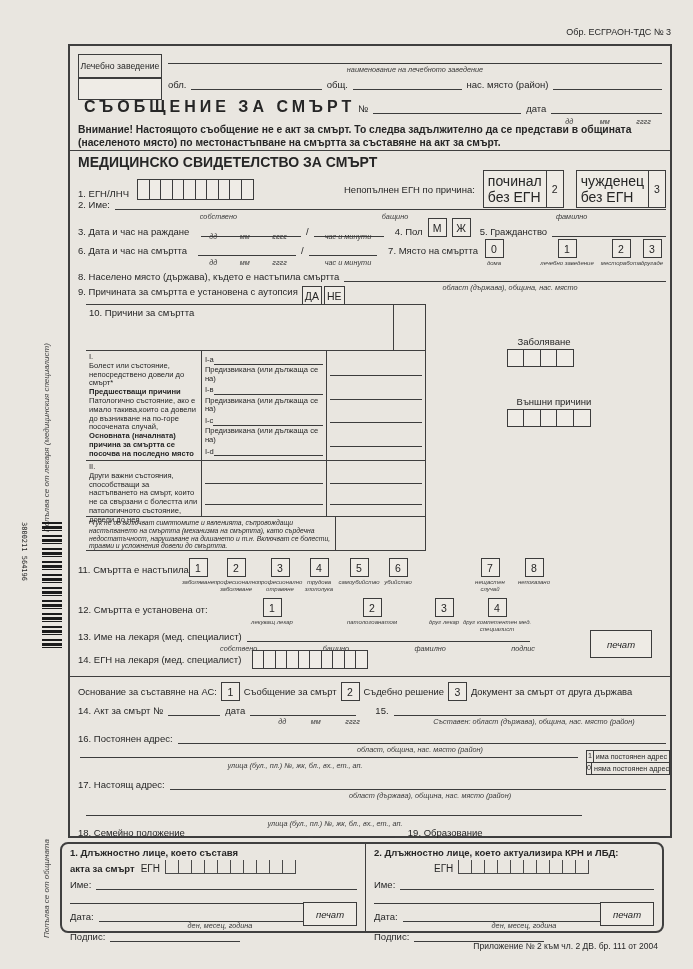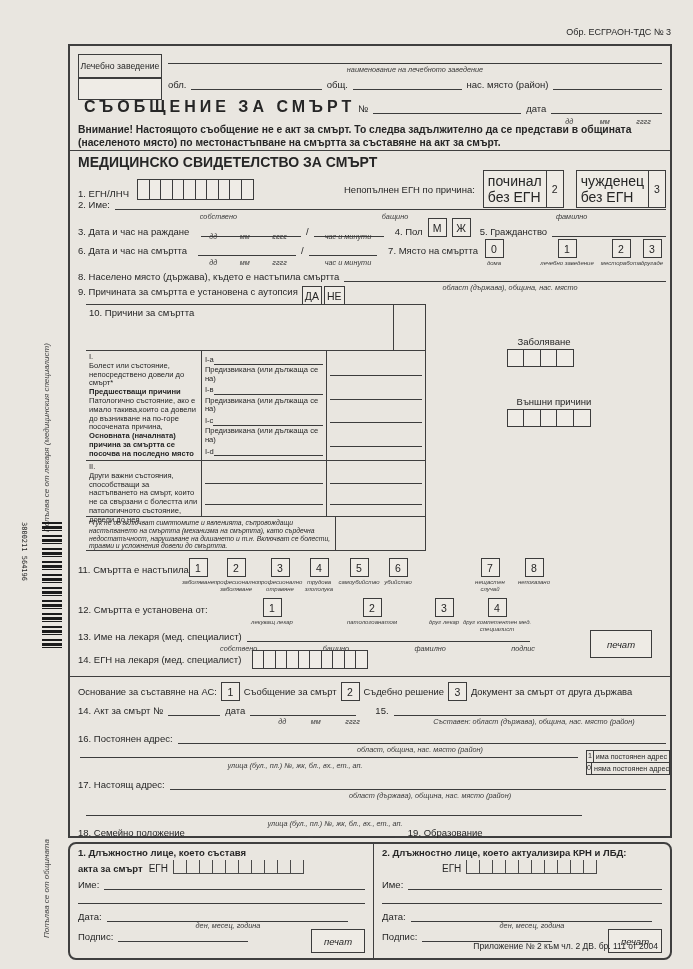--- a/index.html
+++ b/index.html
@@ -10,21 +10,21 @@
 .lbl{font-size:9.5px;white-space:nowrap}
 .cap{font-style:italic;font-size:7.3px;color:#3a3a3a;text-align:center;line-height:1.1}
 .ln{border-bottom:1px solid #3c3c3c;height:12px;display:inline-block}
 .row{display:flex;align-items:flex-end;gap:5px}
 .numbox{border:1.5px solid #3c3c3c;min-width:19px;height:19px;display:flex;align-items:center;justify-content:center;font-size:10.5px;background:#eeebe5;padding:0 2px}
 .cells{display:flex}
 .cells .c{width:13px;height:21px;border:1.5px solid #3c3c3c;margin-left:-1.5px;background:#efece6}
 .comb{display:flex}
 .comb .cc{width:14px;height:14px;border:1px solid #4a4a4a;border-top:none;margin-left:-1px}
 .mainbox{position:absolute;left:68px;top:44px;width:604px;height:794px;border:2px solid #3f3f3f;border-radius:0}
-.offbox{position:absolute;left:68px;top:842px;width:604px;height:118px;border:2px solid #3f3f3f;border-radius:8px;display:flex}
+.offbox{position:absolute;left:60px;top:842px;width:604px;height:91px;border:2px solid #3f3f3f;border-radius:8px;display:flex}
 .vtext{position:absolute;white-space:nowrap;font-size:8px;font-style:italic;color:#444;transform-origin:left top}
 .optbox{display:flex;border:1.5px solid #3c3c3c;background:#eeebe5}
 .optbox .txt{font-size:14px;line-height:1.15;padding:2px 4px;white-space:pre-line}
 .optbox .num{width:17px;border-left:1.5px solid #3c3c3c;display:flex;align-items:center;justify-content:center;font-size:10.5px}
 .optcol{position:absolute;display:flex;flex-direction:column;align-items:center}
 .optcol .cap{font-size:6px;margin-top:2px}
 .ctable{position:absolute;left:16px;top:258px;width:340px;border-top:1.5px solid #3f3f3f;border-right:1.5px solid #3f3f3f;border-bottom:1.5px solid #3f3f3f;background:transparent}
 .trow{display:flex;border-bottom:1.5px solid #3f3f3f}
 .trow:last-child{border-bottom:none}
 .tc{padding:2px 3px}
@@ -180,21 +180,21 @@
 
     <div class="ctable">
       <div class="trow" style="height:46px">
         <div class="tc bd-r" style="width:308px;font-size:9.5px">10. Причини за смъртта</div>
       </div>
       <div class="trow" style="height:110px">
         <div class="tc bd-r small" style="width:148px">
           <div>I.</div>
           <div>Болест или състояние, непосредствено довели до смърт*</div>
           <div style="font-weight:bold">Предшестващи причини</div>
-          <div>Патологично състояние, ако е имало такива,които са довели до възникване на по-горе посочената причина,</div>
+          <div>Патологично състояние, ако е имало такива,които са довели до възникване на по-горе посочената случай,</div>
           <div style="font-weight:bold">Основната (началната) причина за смъртта се посочва на последно място</div>
         </div>
         <div class="tc bd-r" style="width:160px;display:flex;flex-direction:column;justify-content:space-evenly">
           <div class="lrow">
               <span class="small">I-a</span>
               <span class="ln"></span>
             </div>
           <div class="small">Предизвикана (или дължаща се на)</div>
           <div class="lrow">
               <span class="small">I-в</span>

